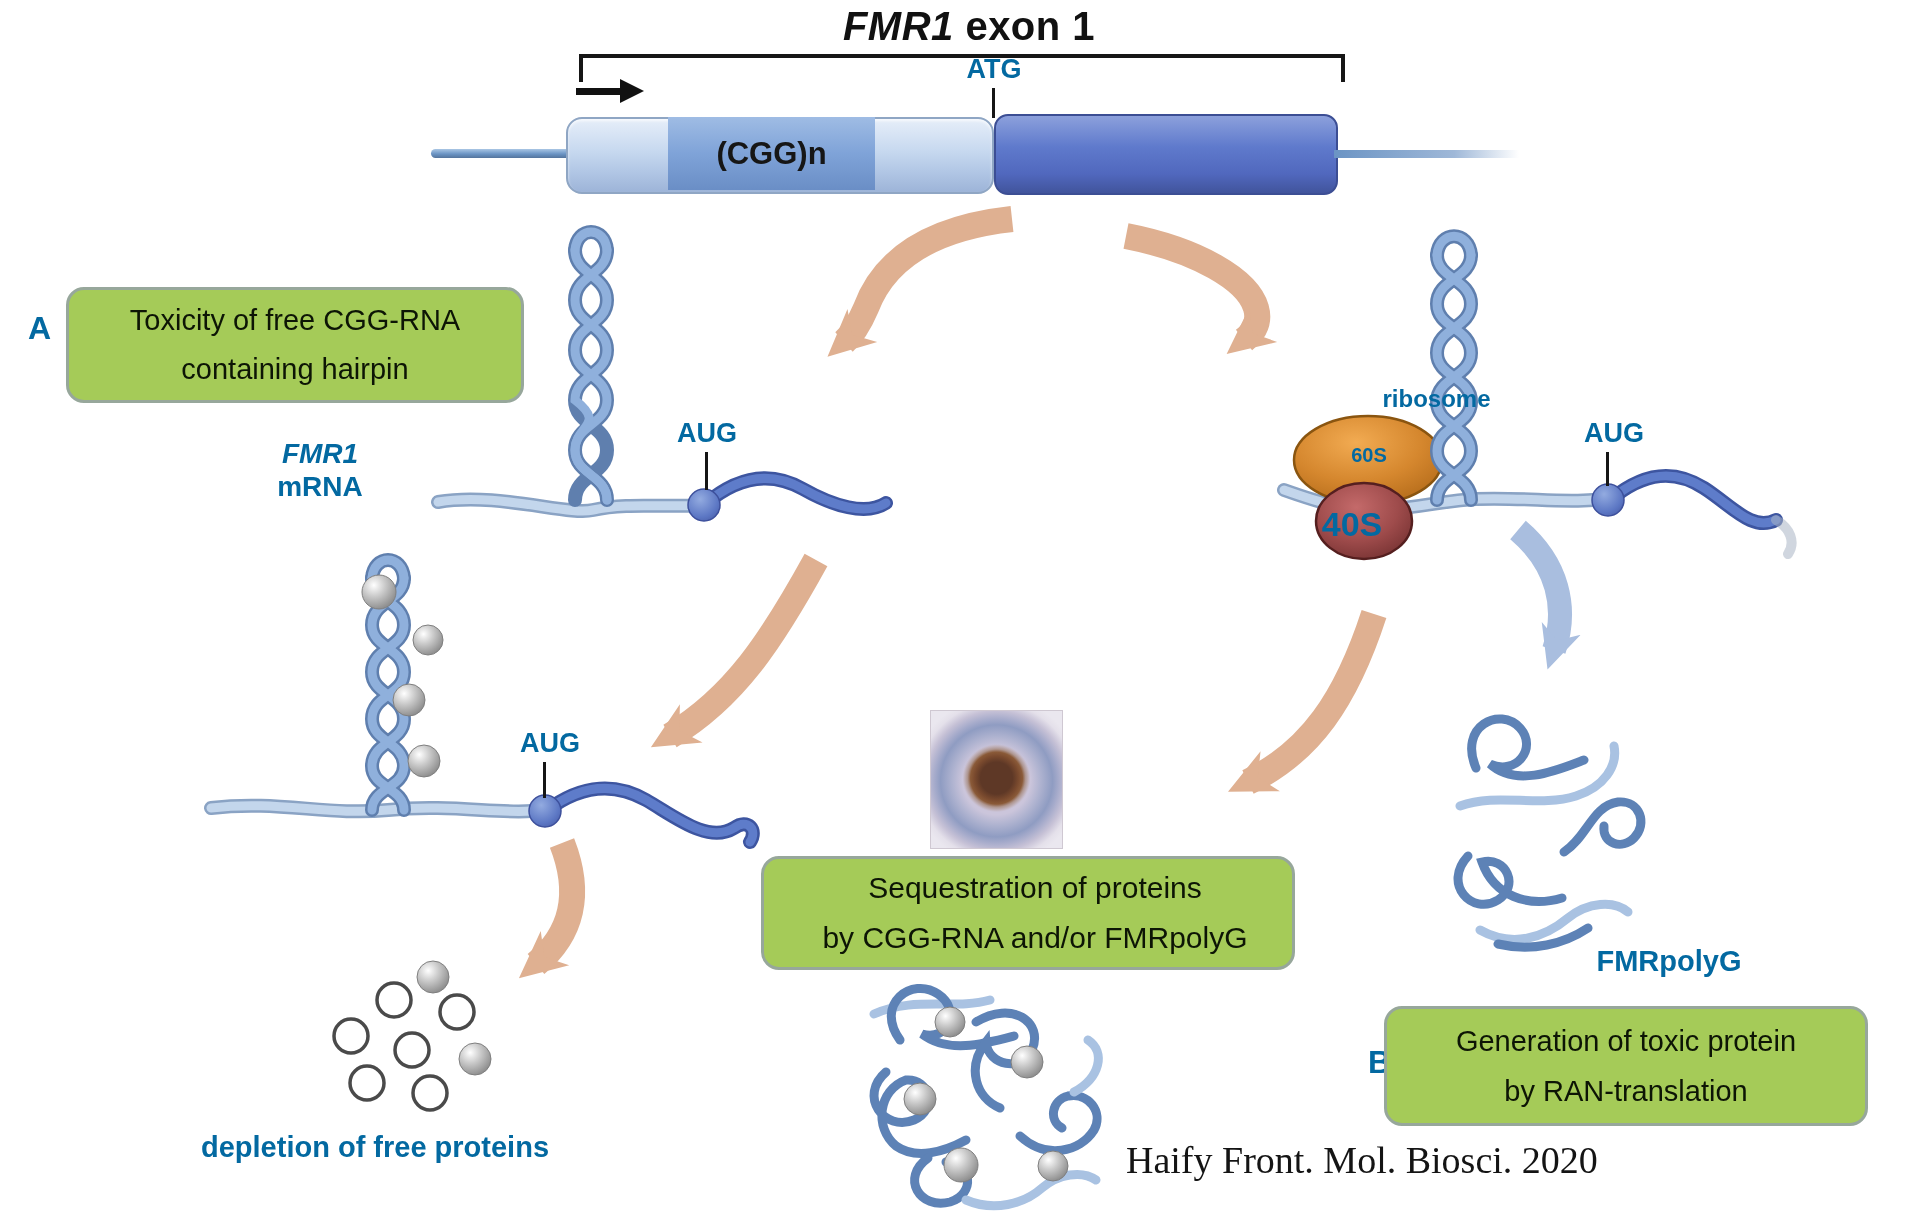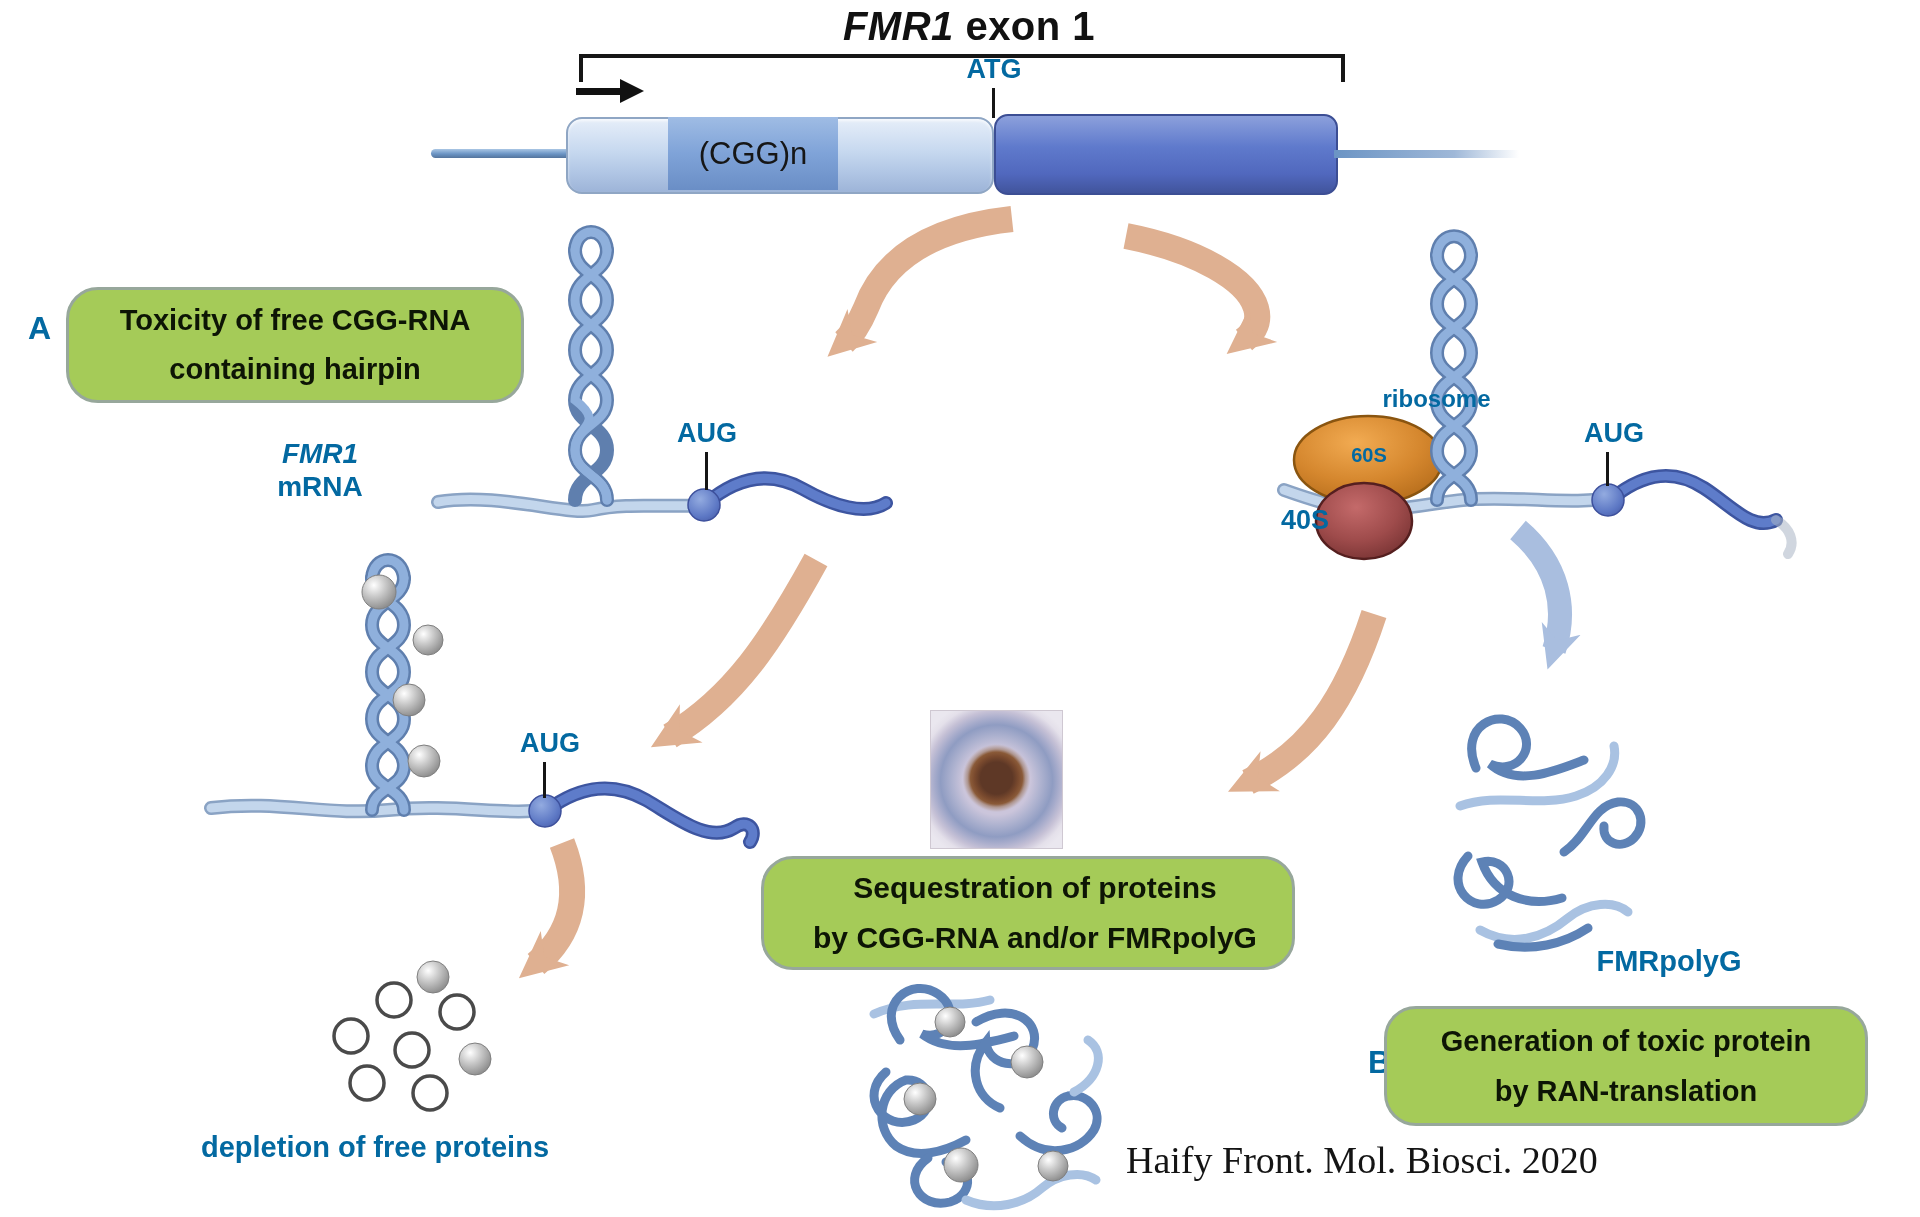--- a/index.html
+++ b/index.html
@@ -18,49 +18,49 @@
   #tss-arrow-line{left:548px;top:88px;width:46px;height:7px;background:#111;}
   #tss-arrow-head{left:592px;top:79px;width:0;height:0;border-left:24px solid #111;
     border-top:12px solid transparent;border-bottom:12px solid transparent;}
   #atg-label{left:926px;top:54px;width:80px;font-size:27px;}
   #atg-tick{left:964px;top:88px;width:3px;height:30px;background:#161616;}
   #line-left{left:403px;top:149px;width:140px;height:9px;border-radius:5px;
     background:linear-gradient(180deg,#A9C6E4,#6B94C4 55%,#54749C);}
   #utr-box{left:538px;top:117px;width:424px;height:73px;border-radius:16px;
     background:linear-gradient(180deg,#E6EEF9 0%,#C6D8EF 45%,#B3C8E6 70%,#9DB4D8 100%);
     border:2px solid #8FA6C4;box-shadow:inset 0 2px 3px rgba(255,255,255,0.7);}
-  #cgg-seg{left:100px;top:-2px;width:170px;height:73px;
+  #cgg-seg{left:100px;top:-2px;width:207px;height:73px;
     background:linear-gradient(180deg,#9FBCE4 0%,#7FA3D8 50%,#6A8EC6 100%);
-    display:flex;align-items:center;justify-content:center;font-size:31px;font-weight:normal;color:#161616;}
+    display:flex;align-items:center;justify-content:center;font-size:31px;font-weight:bold;color:#161616;}
   #cds-box{left:966px;top:114px;width:340px;height:77px;border-radius:14px;
     background:linear-gradient(180deg,#8CA0DC 0%,#5F7ACC 40%,#5168BE 75%,#41549C 100%);
     border:2px solid #3C4E94;}
   #line-right{left:1306px;top:150px;width:185px;height:8px;
     background:linear-gradient(90deg,#6B94C4,#9FB8D8 65%,rgba(205,214,228,0));}
   
-  .greenbox{background:#A5CB58;border:3px solid #97A79B;border-radius:32px;
+  .greenbox{background:#A5CB58;border:3px solid #97A79B;border-radius:18px;
     display:flex;flex-direction:column;align-items:center;justify-content:center;
-    font-weight:bold;color:#0d1505;gap:12px;}
+    font-weight:normal;color:#0d1505;gap:12px;}
   #box-a{left:38px;top:287px;width:452px;height:110px;font-size:29px;line-height:37px;}
   #box-seq{left:733px;top:856px;width:514px;height:108px;font-size:30px;line-height:38px;padding-left:14px;}
   #box-ran{left:1356px;top:1006px;width:478px;height:114px;font-size:29px;line-height:38px;text-align:right;}
   
   #label-a{left:0px;top:310px;width:38px;font-size:32px;}
   #label-b{left:1340px;top:1044px;width:38px;font-size:32px;}
   #mrna-label{left:232px;top:437px;width:120px;font-size:28px;line-height:33px;}
   #mrna-label .it{font-style:italic;}
   #aug-a-label{left:642px;top:418px;width:74px;font-size:27px;}
   #aug-a-tick{left:677px;top:452px;width:3px;height:38px;background:#161616;}
   #aug-2-label{left:485px;top:728px;width:74px;font-size:27px;}
   #aug-2-tick{left:515px;top:762px;width:3px;height:36px;background:#161616;}
   #aug-b-label{left:1548px;top:418px;width:76px;font-size:27px;}
   #aug-b-tick{left:1578px;top:452px;width:3px;height:34px;background:#161616;}
   #ribosome-label{left:1316px;top:385px;width:185px;font-size:24px;}
   #label-60s{left:1300px;top:444px;width:82px;font-size:20px;}
-  #label-40s{left:1239px;top:505px;width:76px;font-size:27px;}
+  #label-40s{left:1286px;top:505px;width:76px;font-size:34px;}
   #depletion-label{left:132px;top:1131px;width:430px;font-size:29px;}
   #fmrpolyg-label{left:1556px;top:945px;width:170px;font-size:29px;}
   #citation{left:1098px;top:1138px;width:810px;font-family:"Liberation Serif","DejaVu Serif",serif;
     font-size:38px;color:#141414;white-space:nowrap;}
   
   #cell-img{left:902px;top:710px;width:131px;height:137px;border:1px solid #cfc8d2;
     background:
       radial-gradient(circle at 50% 49%, #5E3826 0 16px, #7A4A2E 22px, #8A5A38 26px, rgba(150,110,80,0.55) 29px, rgba(190,170,170,0.25) 33px, rgba(0,0,0,0) 34px),
       radial-gradient(circle at 50% 51%, #CBC5DB 0 34px, #AFB3D0 44px, #8F9CC2 56px, #A6ABCB 62px, #C6C1D6 70px, #E4E0EA 78px, #EAE7EF 84px),
       radial-gradient(circle at 20% 80%, #DED8E6 0 12px, rgba(0,0,0,0) 13px),

